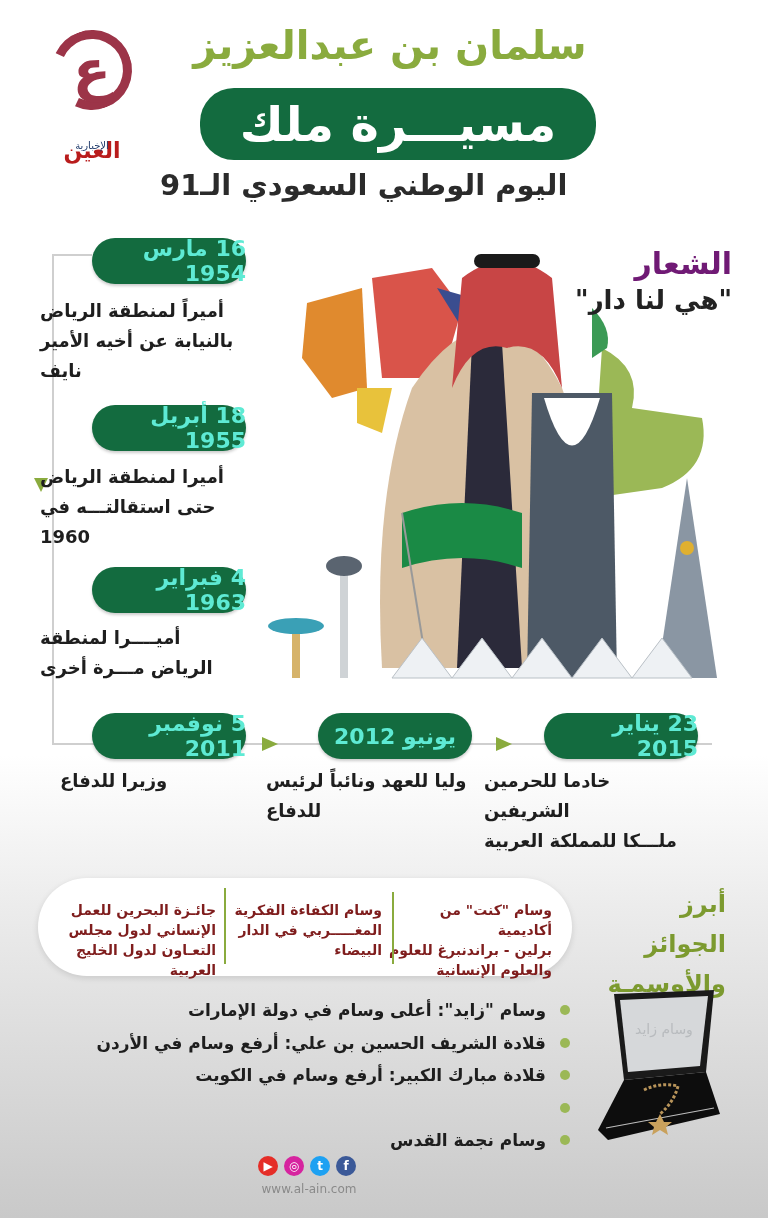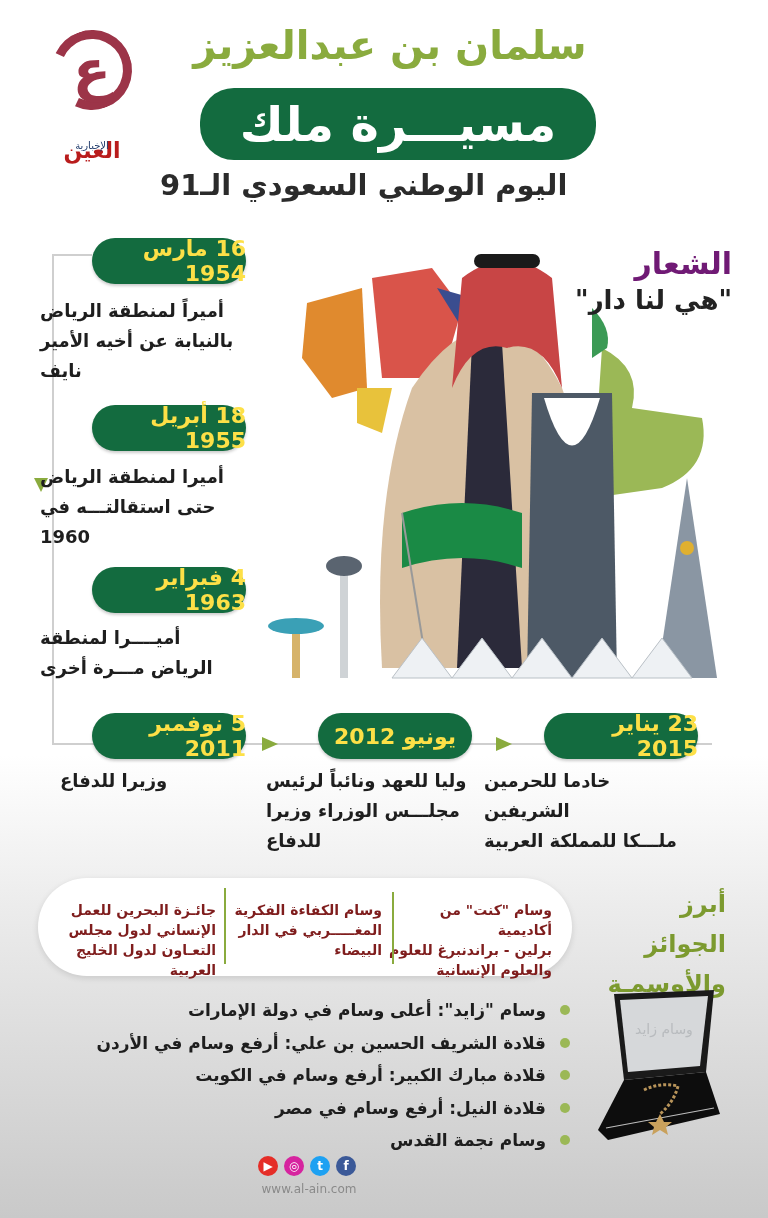--- a/index.html
+++ b/index.html
@@ -40,21 +40,21 @@
 
   
   .line-v { left: 52px; top: 254px; width: 1.5px; height: 490px; background: #cfcfcf; }
   .line-h-top { left: 52px; top: 254px; width: 40px; height: 1.5px; background: #cfcfcf; }
   .line-h-bot { left: 52px; top: 743px; width: 660px; height: 1.5px; background: #cfcfcf; }
   .tri-down { left: 34px; top: 478px; width: 0; height: 0;
     border-left: 7px solid transparent; border-right: 7px solid transparent; border-top: 14px solid #8aab3e; }
   .tri-right { width: 0; height: 0; border-top: 7px solid transparent;
     border-bottom: 7px solid transparent; border-left: 16px solid #8aab3e; }
 
-  .date-pill { height: 46px; background: #136b3f; border-radius: 23px; color: #fde047;
+  .date-pill { height: 46px; background: #136b3f; border-radius: 23px; color: #5eead4;
     font-size: 22px; font-weight: bold; display: flex; align-items: center; justify-content: center;
     box-shadow: 0 2px 3px rgba(0,0,0,0.2); }
   .desc { font-size: 18px; font-weight: bold; line-height: 30px; color: #1e1e1e; text-align: left; }
 
   
   .slogan-label { left: 600px; top: 246px; width: 132px; text-align: right;
     font-size: 30px; font-weight: bold; color: #701a75; }
   .slogan-text { left: 560px; top: 285px; width: 172px; text-align: right;
     font-size: 26px; font-weight: bold; color: #222; }
 
@@ -129,21 +129,20 @@
 </div>
 
 <div class="abs date-pill" style="left:92px; top:713px; width:154px;">5 نوفمبر 2011</div>
 <div class="abs desc" style="left:60px; top:766px; width:176px;">
   <div>وزيرا للدفاع</div>
 </div>
 
 <div class="abs date-pill" style="left:318px; top:713px; width:154px;">يونيو 2012</div>
 <div class="abs desc" style="left:266px; top:766px; width:206px;">
   <div>وليا للعهد ونائباً لرئيس</div>
-  <div>مجلـــس الوزراء وزيرا</div>
   <div>للدفاع</div>
 </div>
 
 <div class="abs date-pill" style="left:544px; top:713px; width:154px;">23 يناير 2015</div>
 <div class="abs desc" style="left:484px; top:766px; width:218px;">
   <div>خادما للحرمين الشريفين</div>
   <div>ملـــكا للمملكة العربية</div>
 </div>
 
 <svg class="abs hero" viewBox="0 0 506 440">
@@ -215,21 +214,20 @@
   <div class="bullet">
       <i class="dot"></i>
       <span>قلادة الشريف الحسين بن علي: أرفع وسام في الأردن</span>
     </div>
   <div class="bullet">
       <i class="dot"></i>
       <span>قلادة مبارك الكبير: أرفع وسام في الكويت</span>
     </div>
   <div class="bullet">
       <i class="dot"></i>
-      <span>قلادة النيل: أرفع وسام في مصر</span>
     </div>
   <div class="bullet">
       <i class="dot"></i>
       <span>وسام نجمة القدس</span>
     </div>
 </div>
 
 <svg class="abs medal-box" viewBox="0 0 132 162">
   <path d="M20 12 L120 8 L112 90 L30 98 Z" fill="#1a1a1a"></path>
   <path d="M26 18 L114 14 L106 84 L34 90 Z" fill="#d6d8da"></path>

